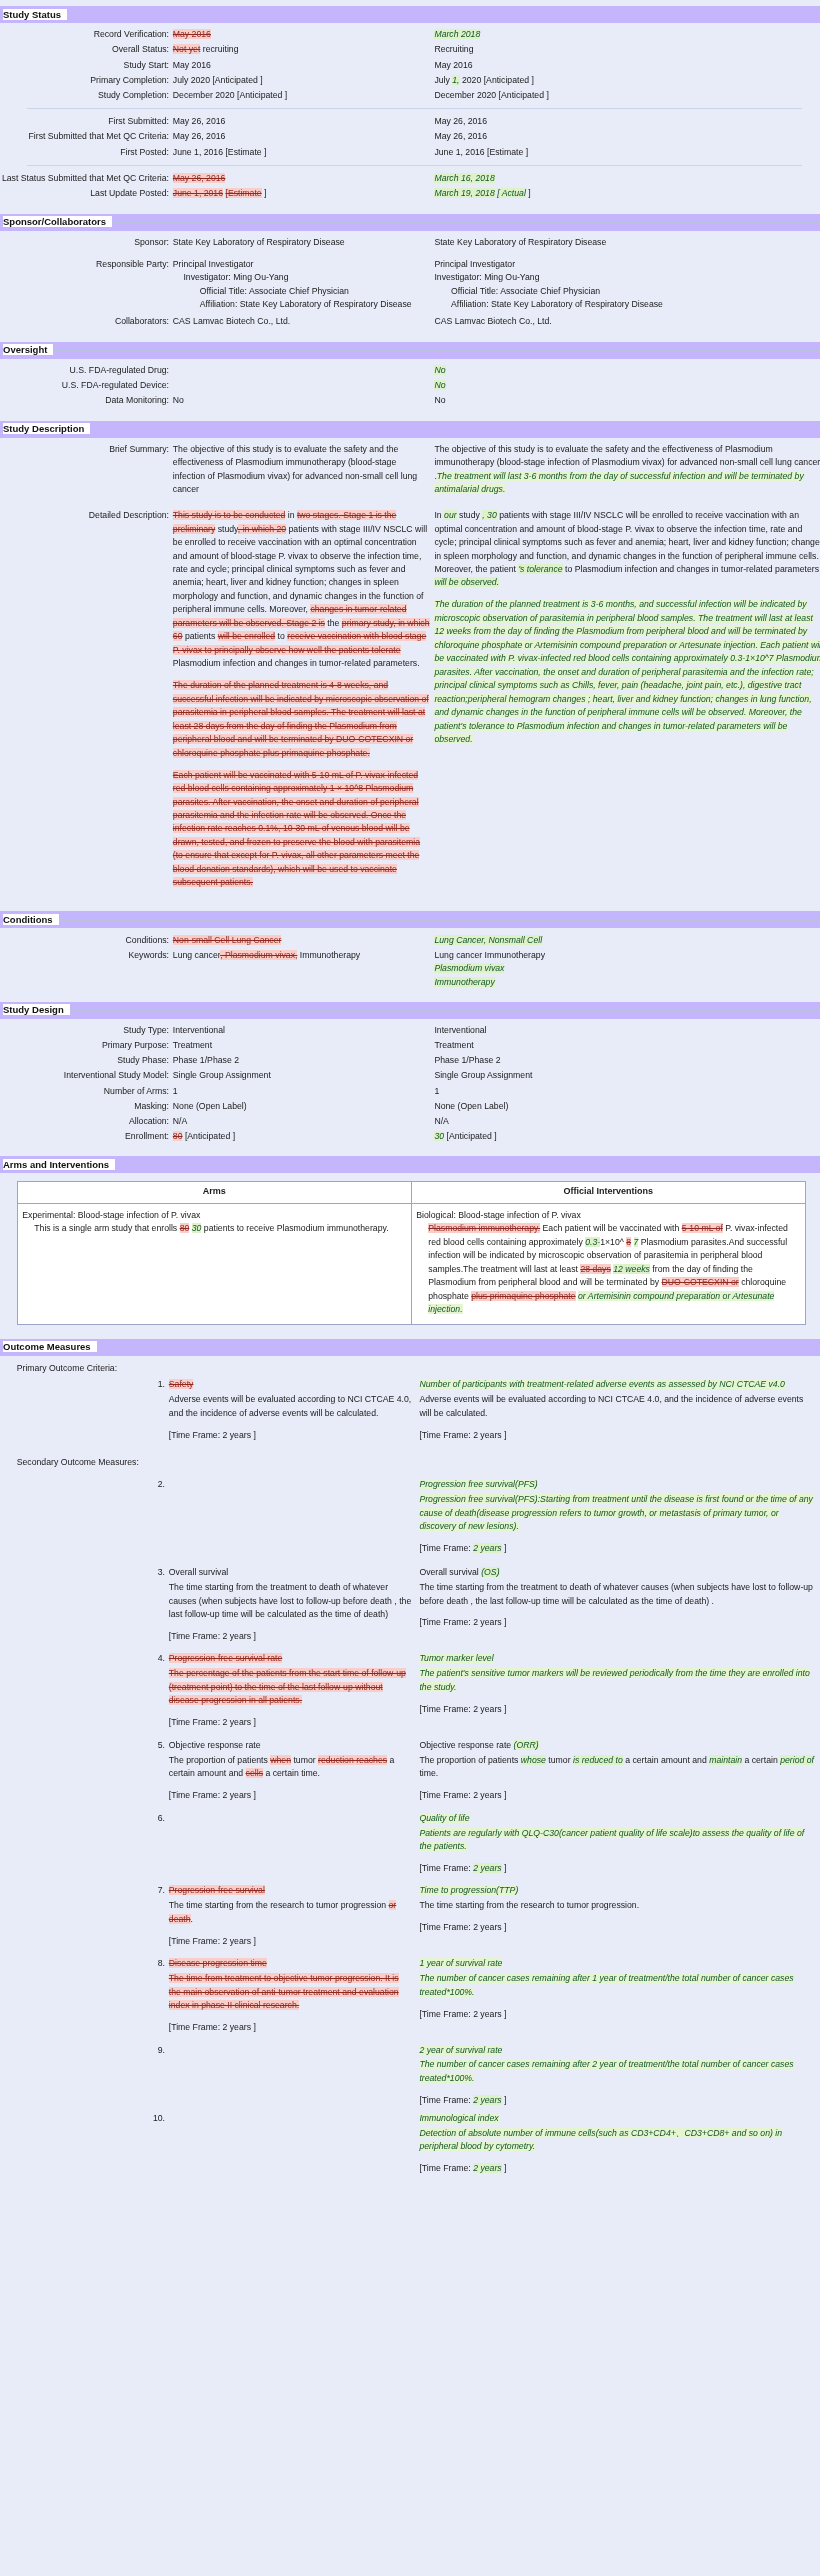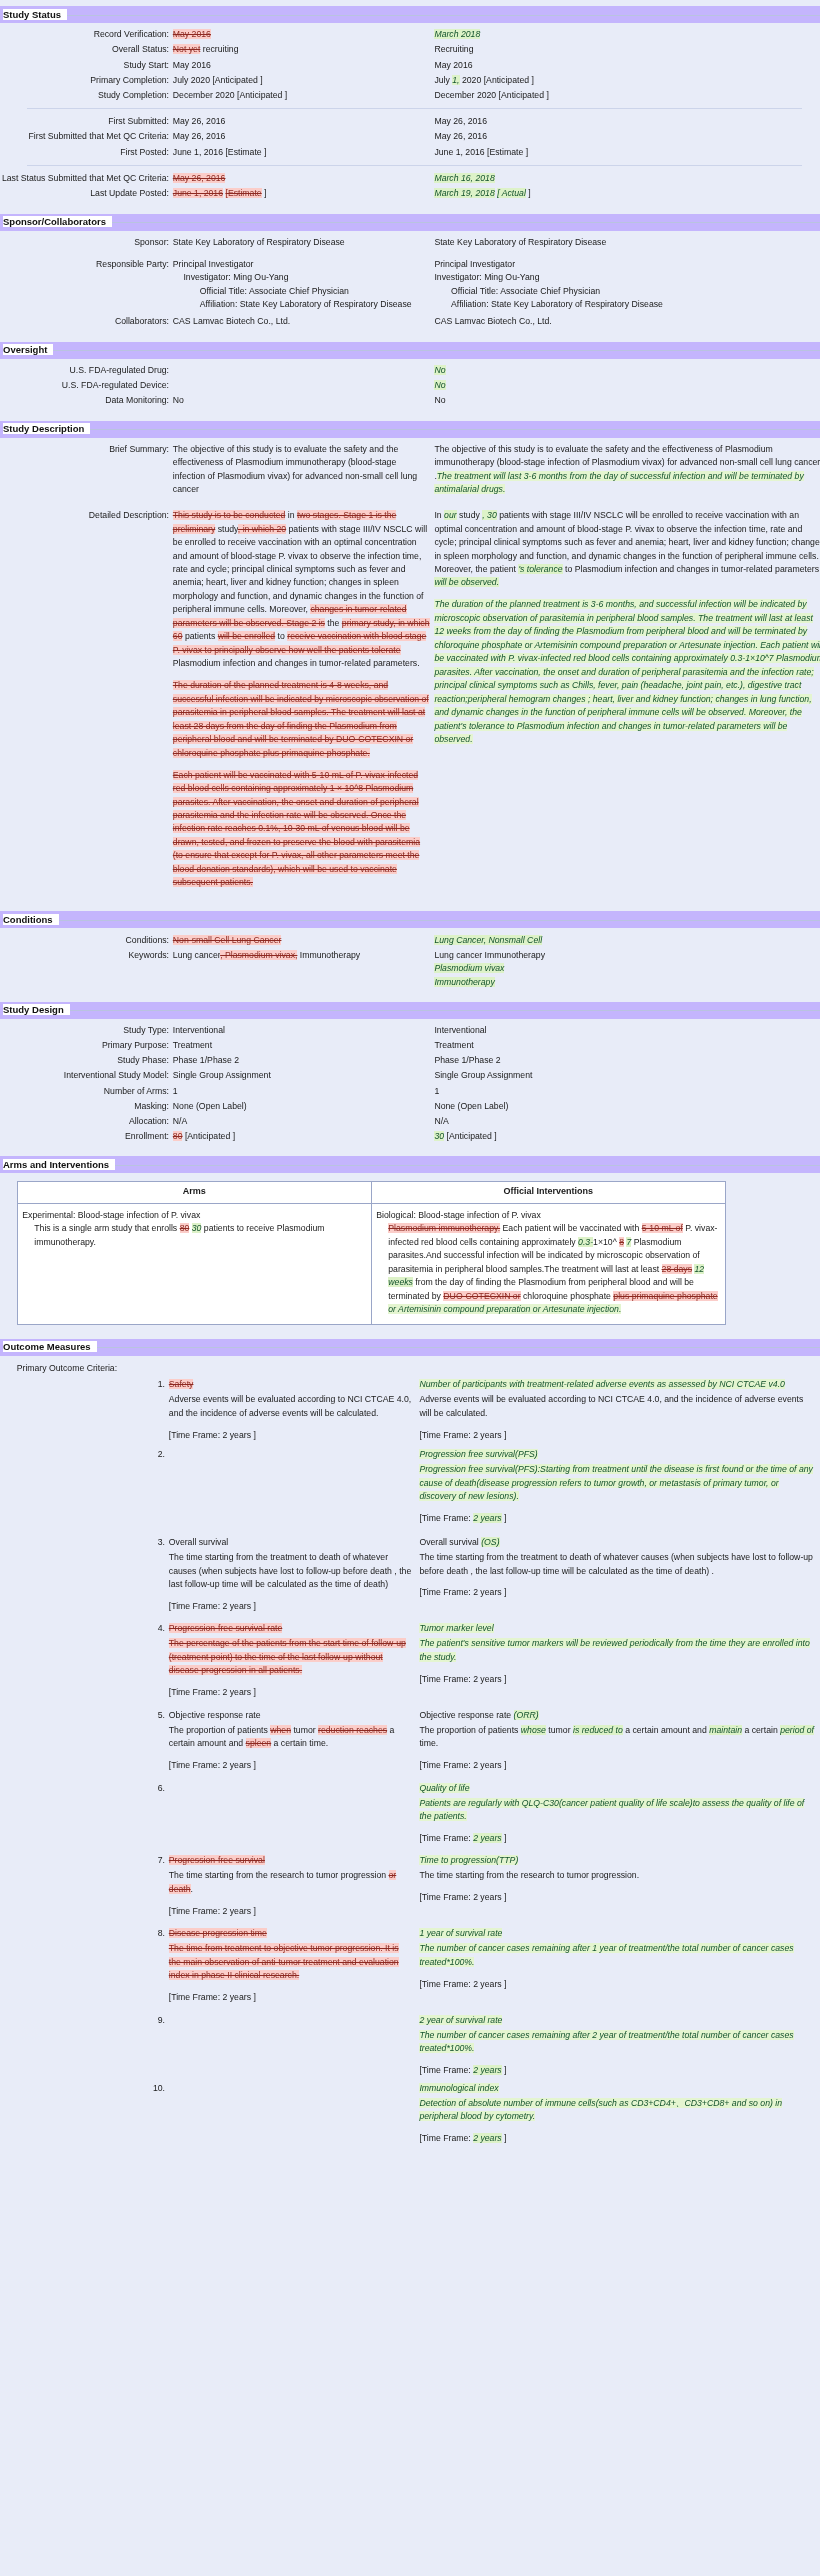--- a/index.html
+++ b/index.html
@@ -86,21 +86,21 @@
   .hr{
     border-top:0.8px solid #ccd4ea;
     margin:5.3px 0 5.3px 27px;
     width:775px;
   }
 
   
   .arms-wrap{padding:3px 0 1.5px 16.7px;}
   table.arms{
     border-collapse:collapse;
-    width:709px;
+    width:789px;
     background:#fff;
     border:0.8px solid #9aa6c8;
   }
   table.arms th{
     border-bottom:0.8px solid #9aa6c8;
     border-right:0.8px solid #9aa6c8;
     font-weight:bold;
     font-size:9px;
     padding:3.8px 3px;
     text-align:center;
@@ -420,20 +420,21 @@
           <div>Adverse events will be evaluated according to NCI CTCAE 4.0, and the incidence of adverse events will be calculated.</div>
           <div class="tf">[Time Frame: 2 years ]</div>
         </div>
         <div class="om-R">
           <div class="om-block"><span class="ins-box">Number of participants with treatment-related adverse events as assessed by NCI CTCAE v4.0</span></div>
           <div>Adverse events will be evaluated according to NCI CTCAE 4.0, and the incidence of adverse events will be calculated.</div>
           <div class="tf">[Time Frame: 2 years ]</div>
         </div>
       </div>
 
+      <div class="om-head" style="margin-top:12px;">Secondary Outcome Measures:</div>
 
       <div class="om-row" style="margin-top:6px;">
         <div class="om-num">2.</div>
         <div class="om-L"></div>
         <div class="om-R">
           <div class="om-block"><span class="ins-box">Progression free survival(PFS)</span></div>
           <div><span class="ins-box">Progression free survival(PFS):Starting from treatment until the disease is first found or the time of any cause of death(disease progression refers to tumor growth, or metastasis of primary tumor, or discovery of new lesions).</span></div>
           <div class="tf"><span>[Time Frame: </span><span class="ins">2 years</span><span> ]</span></div>
         </div>
       </div>
@@ -463,21 +464,21 @@
           <div class="om-block"><span class="ins-box">Tumor marker level</span></div>
           <div><span class="ins-box">The patient's sensitive tumor markers will be reviewed periodically from the time they are enrolled into the study.</span></div>
           <div class="tf">[Time Frame: 2 years ]</div>
         </div>
       </div>
 
       <div class="om-row" style="margin-top:9px;">
         <div class="om-num">5.</div>
         <div class="om-L">
           <div class="om-block">Objective response rate</div>
-          <div><span>The proportion of patients </span><span class="del">when</span><span> tumor </span><span class="del">reduction reaches</span><span> a certain amount and </span><span class="del">spleen</span><span> a certain time.</span></div>
+          <div><span>The proportion of patients </span><span class="del">when</span><span> tumor </span><span class="del">reduction reaches</span><span> a certain amount and </span><span class="del">cells</span><span> a certain time.</span></div>
           <div class="tf">[Time Frame: 2 years ]</div>
         </div>
         <div class="om-R">
           <div class="om-block"><span>Objective response rate </span><span class="ins">(ORR)</span></div>
           <div><span>The proportion of patients </span><span class="ins">whose</span><span> tumor </span><span class="ins">is reduced to</span><span> a certain amount and </span><span class="ins">maintain</span><span> a certain </span><span class="ins">period of</span><span> time.</span></div>
           <div class="tf">[Time Frame: 2 years ]</div>
         </div>
       </div>
 
       <div class="om-row" style="margin-top:9px;">

